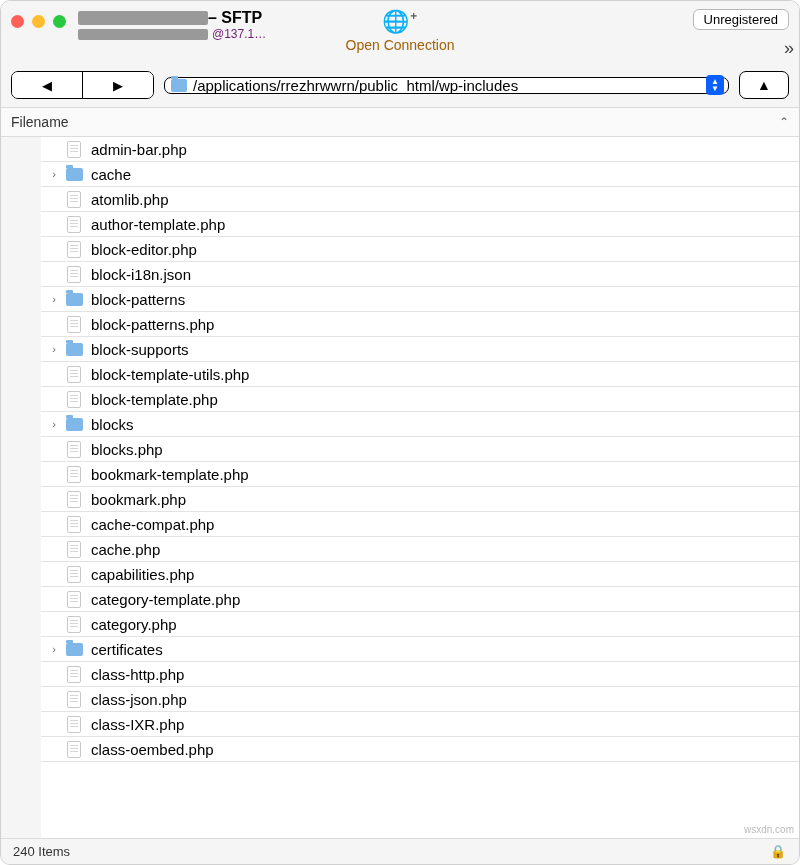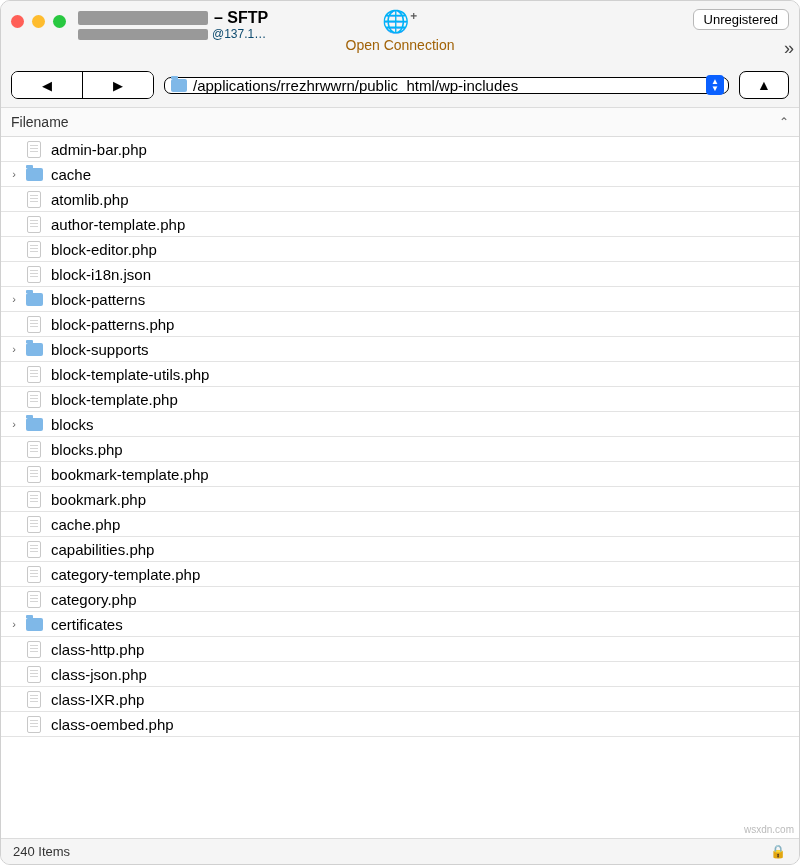--- a/index.html
+++ b/index.html
@@ -5,23 +5,23 @@
   * { box-sizing: border-box; margin: 0; padding: 0; font-family: -apple-system, "Helvetica Neue", Arial, sans-serif; }
   body { width: 800px; height: 865px; background: #fff; font-size: 14px; color: #000; }
   .window { width: 100%; height: 100%; display: flex; flex-direction: column; border-radius: 10px; border: 1px solid #d0d0d0; overflow: hidden; background: #f5f5f5; }
 
   
   .titlebar { display: flex; align-items: flex-start; padding: 8px 10px 4px 10px; background: #f5f5f5; position: relative; height: 62px; }
   .traffic { display: flex; gap: 8px; margin-top: 6px; margin-right: 8px;}
   .dot { width: 13px; height: 13px; border-radius: 50%; }
   .dot.r { background:#ff5f57;} .dot.y{background:#febc2e;} .dot.g{background:#28c840;}
   .title-block { margin-left: 4px; }
-  .title-line { font-weight: 600; font-size: 16px; display:flex; align-items:center; gap:6px;}
+  .title-line { font-weight: 600; font-size: 16px; display:flex; align-items:center; }
   .redact { background:#999; height:14px; display:inline-block; border-radius:2px;}
-  .sub-line { font-size:12px; color:#0c4a6e; display:flex; align-items:center; gap:4px;}
+  .sub-line { font-size:12px; color:#701a75; display:flex; align-items:center; gap:4px;}
   .tb-center { position:absolute; left:50%; transform:translateX(-50%); top:4px; text-align:center;}
   .tb-center .ic { font-size:22px; color:#555;}
   .tb-center .lbl { font-size:14px; color:#a16207; margin-top:2px;}
   .tb-right { margin-left:auto; display:flex; flex-direction:column; align-items:flex-end; gap:8px;text-align:right;}
   .pill-btn { border:1px solid #b8b8b8; background:#fff; border-radius:6px; padding:2px 10px; font-size:13px; }
   .chevrons { font-size:18px; color:#444; letter-spacing:-5px;}
 
   
   .toolbar { display:flex; gap:10px; padding:8px 10px; align-items:center; background:#f5f5f5; border-bottom:1px solid #dcdcdc;}
   .seg { display:flex; border:1.5px solid #000; border-radius:7px; height:28px; background:#fff; overflow:hidden;}
@@ -33,21 +33,21 @@
   .path-combo input { flex:1; border:none; outline:none; font-size:15px; background:transparent;}
   .up-btn { width:50px; border:1.5px solid #000; background:#fff; border-radius:7px; height:28px; display:flex; align-items:center; justify-content:center;}
   .combo-arrow { width:18px; height:20px; background:#0a60ff; border-radius:4px; display:flex; flex-direction:column; align-items:center; justify-content:center; gap:1px;}
   .combo-arrow span{font-size:8px;color:#fff;line-height:6px;}
 
   
   .colhead { display:flex; align-items:center; padding:6px 10px; background:#fafafa; border-bottom:1px solid #dcdcdc; justify-content:space-between; font-size:14px; color:#333;}
   .colhead .sort-ic { color:#666; font-size:12px;}
 
   
-  .list { flex:1; overflow-y:auto; background:#fff;}
+  .list { flex:1; overflow-y:auto; background:#fff;margin-left:40px;}
   .row { display:flex; align-items:center; height:25px; border-bottom:1px solid #e3e3e3; padding-left:4px;}
   .disclosure { width:18px; text-align:center; color:#666; font-size:11px;}
   .ic-w { width:22px; display:flex; justify-content:center;}
   .fold { width:17px; height:13px; background:#7fb8e8; border-radius:2px; position:relative;}
   .fold::before{content:"";position:absolute;top:-3px;left:0;width:7px;height:3px;background:#7fb8e8;border-radius:1px 1px 0 0;}
   .file { width:14px; height:17px; background:#fff; border:1px solid #c8c8c8; border-radius:2px; position:relative;}
   .file::after{content:"";position:absolute;top:3px;left:2px;right:2px;height:1px;background:#d5d5d5;box-shadow:0 3px 0 #d5d5d5,0 6px 0 #d5d5d5;}
   .fname { margin-left:6px; font-size:15px;}
 
   
@@ -219,20 +219,27 @@
           <span class="ic-w">
             <span class="file"></span>
           </span>
           <span class="fname">bookmark.php</span>
         </div>
         <div class="row">
           <span class="disclosure"></span>
           <span class="ic-w">
             <span class="file"></span>
           </span>
+          <span class="fname">cache-compat.php</span>
+        </div>
+        <div class="row">
+          <span class="disclosure"></span>
+          <span class="ic-w">
+            <span class="file"></span>
+          </span>
           <span class="fname">cache.php</span>
         </div>
         <div class="row">
           <span class="disclosure"></span>
           <span class="ic-w">
             <span class="file"></span>
           </span>
           <span class="fname">capabilities.php</span>
         </div>
         <div class="row">

